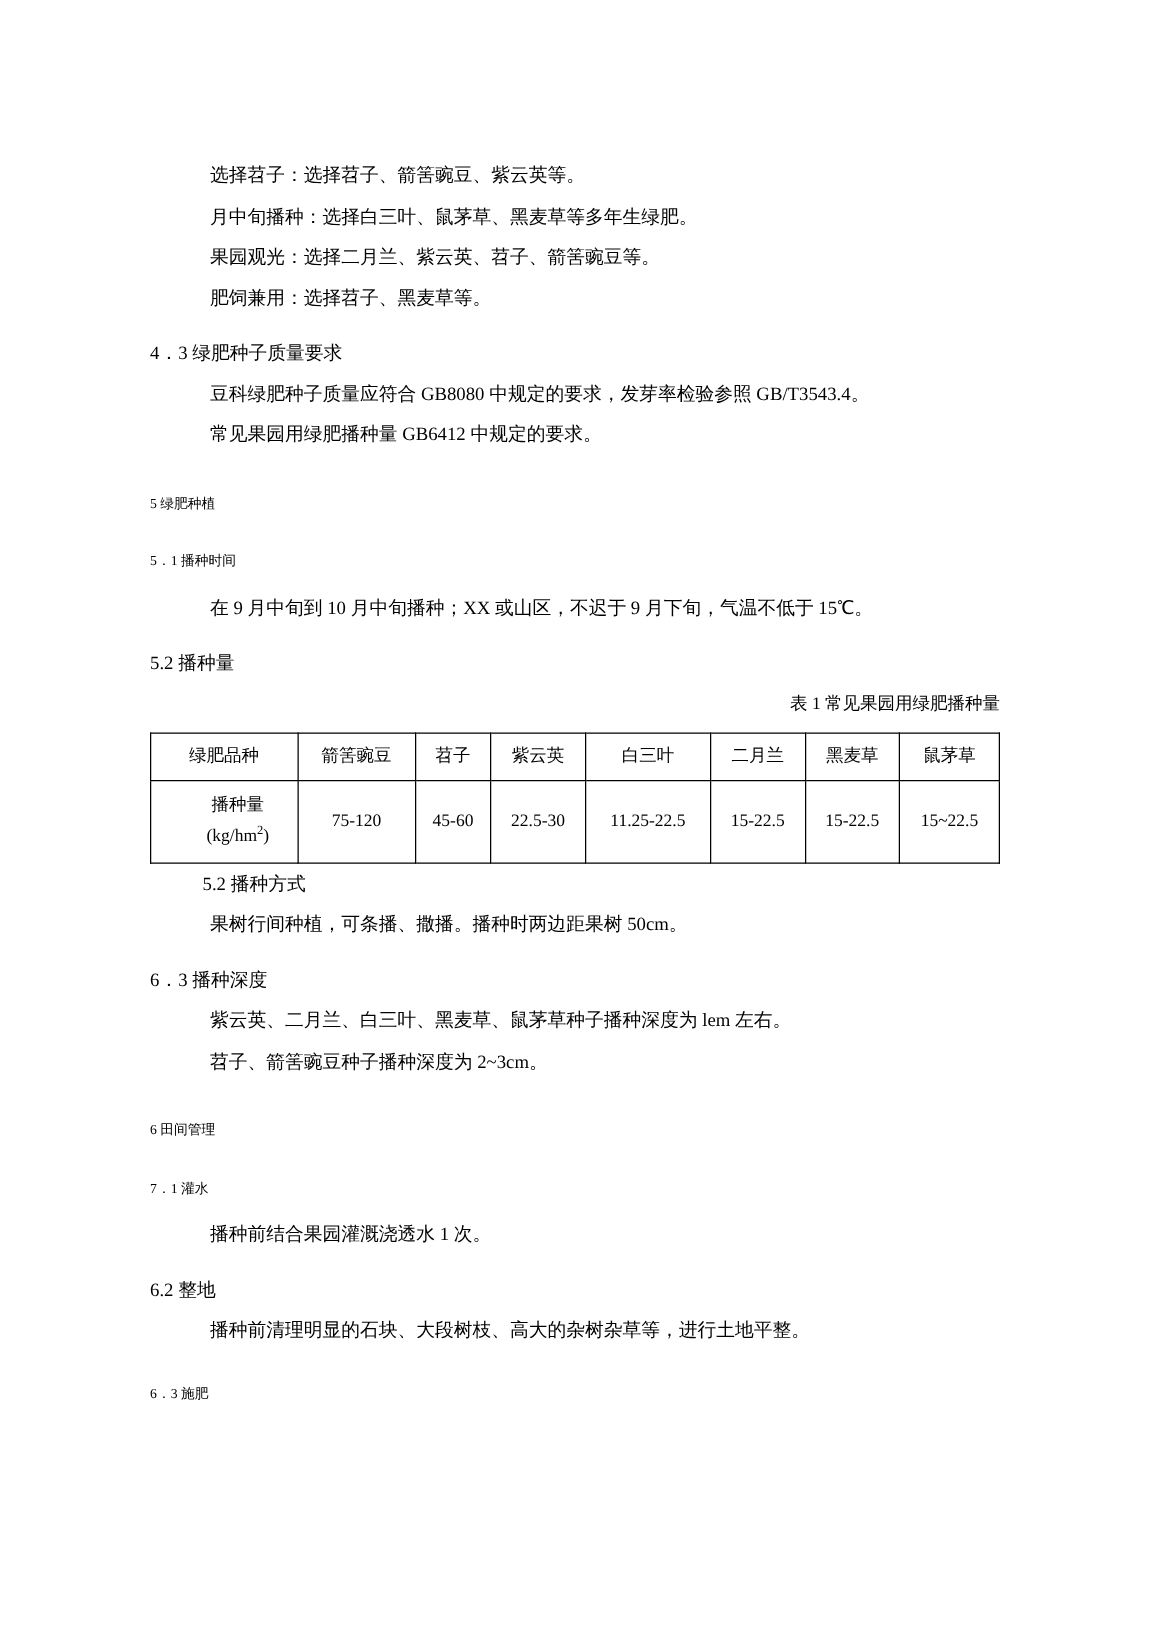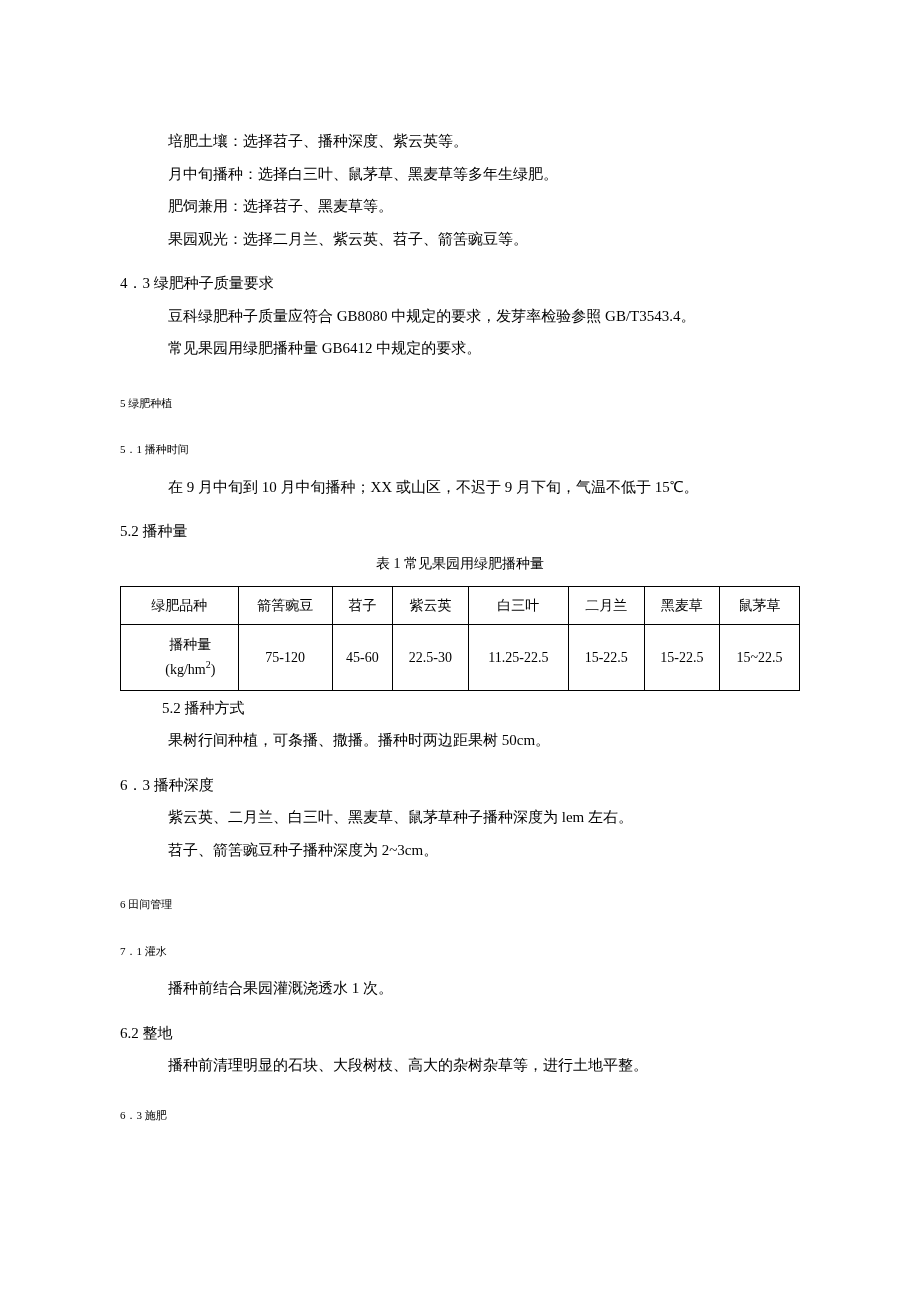--- a/index.html
+++ b/index.html
@@ -25,21 +25,21 @@
       font-size: 15px;
     }
     .heading-b {
       margin: 30px 0 18px 0;
       font-size: 11px;
     }
     .section-top {
       margin-top: 35px;
     }
     .table-caption {
-      text-align: center;
+      text-align: right;
       margin: 4px 0 12px 0;
       font-size: 14px;
     }
     table {
       border-collapse: collapse;
       width: 100%;
       margin: 2px 12px 6px 0;
       font-size: 14px;
     }
     th, td {
@@ -57,24 +57,24 @@
     .after-table {
       padding-left: 42px;
       margin: 6px 0 8px 0;
     }
   </style>
 </head>
 <body>
 
 <div class="page">
 
-  <p class="indent">培肥土壤：选择苕子、播种深度、紫云英等。</p>
+  <p class="indent">选择苕子：选择苕子、箭筈豌豆、紫云英等。</p>
   <p class="indent">月中旬播种：选择白三叶、鼠茅草、黑麦草等多年生绿肥。</p>
+  <p class="indent">果园观光：选择二月兰、紫云英、苕子、箭筈豌豆等。</p>
   <p class="indent">肥饲兼用：选择苕子、黑麦草等。</p>
-  <p class="indent">果园观光：选择二月兰、紫云英、苕子、箭筈豌豆等。</p>
 
   <p class="heading-a">4．3 绿肥种子质量要求</p>
   <p class="indent">豆科绿肥种子质量应符合 GB8080 中规定的要求，发芽率检验参照 GB/T3543.4。</p>
   <p class="indent">常见果园用绿肥播种量 GB6412 中规定的要求。</p>
 
   <p class="heading-b section-top">5 绿肥种植</p>
 
   <p class="heading-b">5．1 播种时间</p>
   <p class="indent">在 9 月中旬到 10 月中旬播种；XX 或山区，不迟于 9 月下旬，气温不低于 15℃。</p>
 

